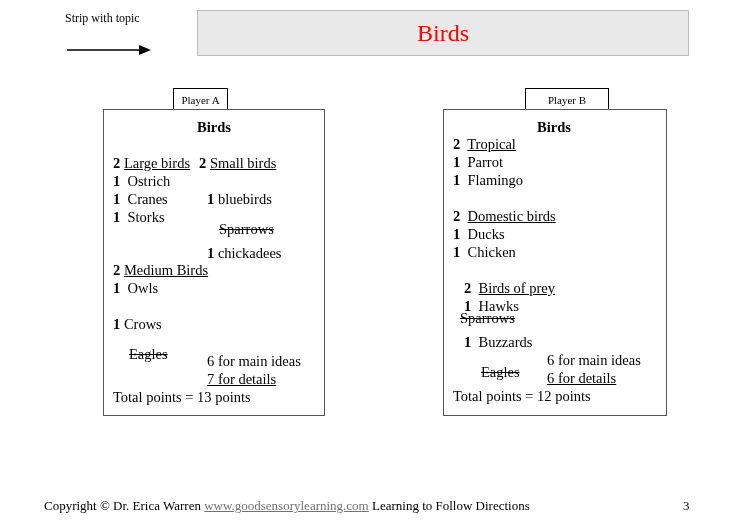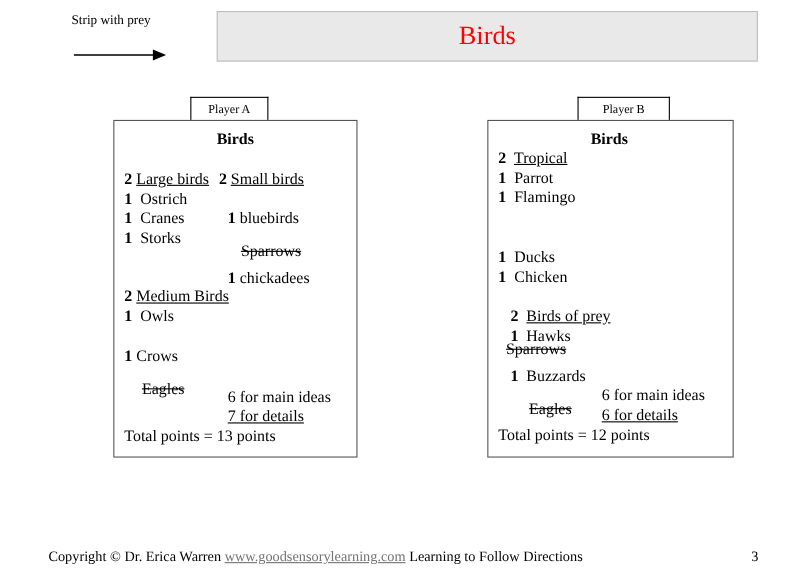--- a/index.html
+++ b/index.html
@@ -6,38 +6,38 @@
     body { width:736px; height:526px; position:relative; overflow:hidden;
       font-family:"Liberation Serif", "DejaVu Serif", serif; color:#000; }
     .abs { position:absolute; }
     .strip-label { left:65px; top:11px; font-size:12px; }
     .arrow { left:67px; top:44px; width:84px; height:12px; }
     .topic-strip { left:197px; top:10px; width:492px; height:46px; background:#e9e9e9;
       border:1px solid #bdbdbd; box-sizing:border-box; display:flex; align-items:center; justify-content:center; }
     .topic-title { color:#ff0000; font-size:24px; }
     .player-tab { height:22px; border:1px solid #000; border-bottom:none; box-sizing:border-box; background:#fff;
       font-size:11px; display:flex; align-items:center; justify-content:center; }
-    .tab-a { left:173px; top:88px; width:71px; }
+    .tab-a { left:173px; top:88px; width:55px; }
     .tab-b { left:525px; top:88px; width:84px; }
     .card { border:1px solid #555; box-sizing:border-box; background:#fff; }
     .card-a { left:103px; top:109px; width:222px; height:307px; }
     .card-b { left:443px; top:109px; width:224px; height:307px; }
     .line { position:absolute; font-size:14.5px; white-space:nowrap; line-height:18px; }
     .b { font-weight:bold; }
     .u { text-decoration:underline; }
     .s { text-decoration:line-through;margin-top:48px; }
     .card-title { font-weight:bold; font-size:14.5px; }
     .footer { left:44px; top:498px; font-size:13px; white-space:nowrap; }
     .footer a { color:#737373; text-decoration:underline; }
     .page-num { left:683px; top:498px; font-size:13px; }
   </style>
 </head>
 <body>
 
-<div class="abs strip-label">Strip with prey</div>
+<div class="abs strip-label">Strip with topic</div>
 <svg class="abs arrow" viewBox="0 0 84 12">
   <line x1="0" y1="6" x2="74" y2="6" stroke="#000" stroke-width="1.3"></line>
   <polygon points="72,1 84,6 72,11" fill="#000"></polygon>
 </svg>
 <div class="abs topic-strip">
   <span class="topic-title">Birds</span>
 </div>
 
 <div class="abs player-tab tab-a">Player A</div>
 <div class="abs card card-a">
@@ -64,20 +64,21 @@
 </div>
 
 <div class="abs player-tab tab-b">Player B</div>
 <div class="abs card card-b">
   <div class="line card-title" style="left:93px;top:8px;">Birds</div>
 
   <div class="line" style="left:9px;top:25px;"><span class="b">2</span>&nbsp; <span class="u">Tropical</span></div>
   <div class="line" style="left:9px;top:43px;"><span class="b">1</span>&nbsp; <span>Parrot</span></div>
   <div class="line" style="left:9px;top:61px;"><span class="b">1</span>&nbsp; <span>Flamingo</span></div>
 
+  <div class="line" style="left:9px;top:97px;"><span class="b">2</span>&nbsp; <span class="u">Domestic birds</span></div>
   <div class="line" style="left:9px;top:115px;"><span class="b">1</span>&nbsp; <span>Ducks</span></div>
   <div class="line" style="left:9px;top:133px;"><span class="b">1</span>&nbsp; <span>Chicken</span></div>
   <div class="line s" style="left:16px;top:151px;">Sparrows</div>
 
   <div class="line" style="left:20px;top:169px;"><span class="b">2</span>&nbsp; <span class="u">Birds of prey</span></div>
   <div class="line" style="left:20px;top:187px;"><span class="b">1</span>&nbsp; <span>Hawks</span></div>
   <div class="line s" style="left:37px;top:205px;">Eagles</div>
   <div class="line" style="left:20px;top:223px;"><span class="b">1</span>&nbsp; <span>Buzzards</span></div>
 
   <div class="line" style="left:103px;top:241px;">6 for main ideas</div>

